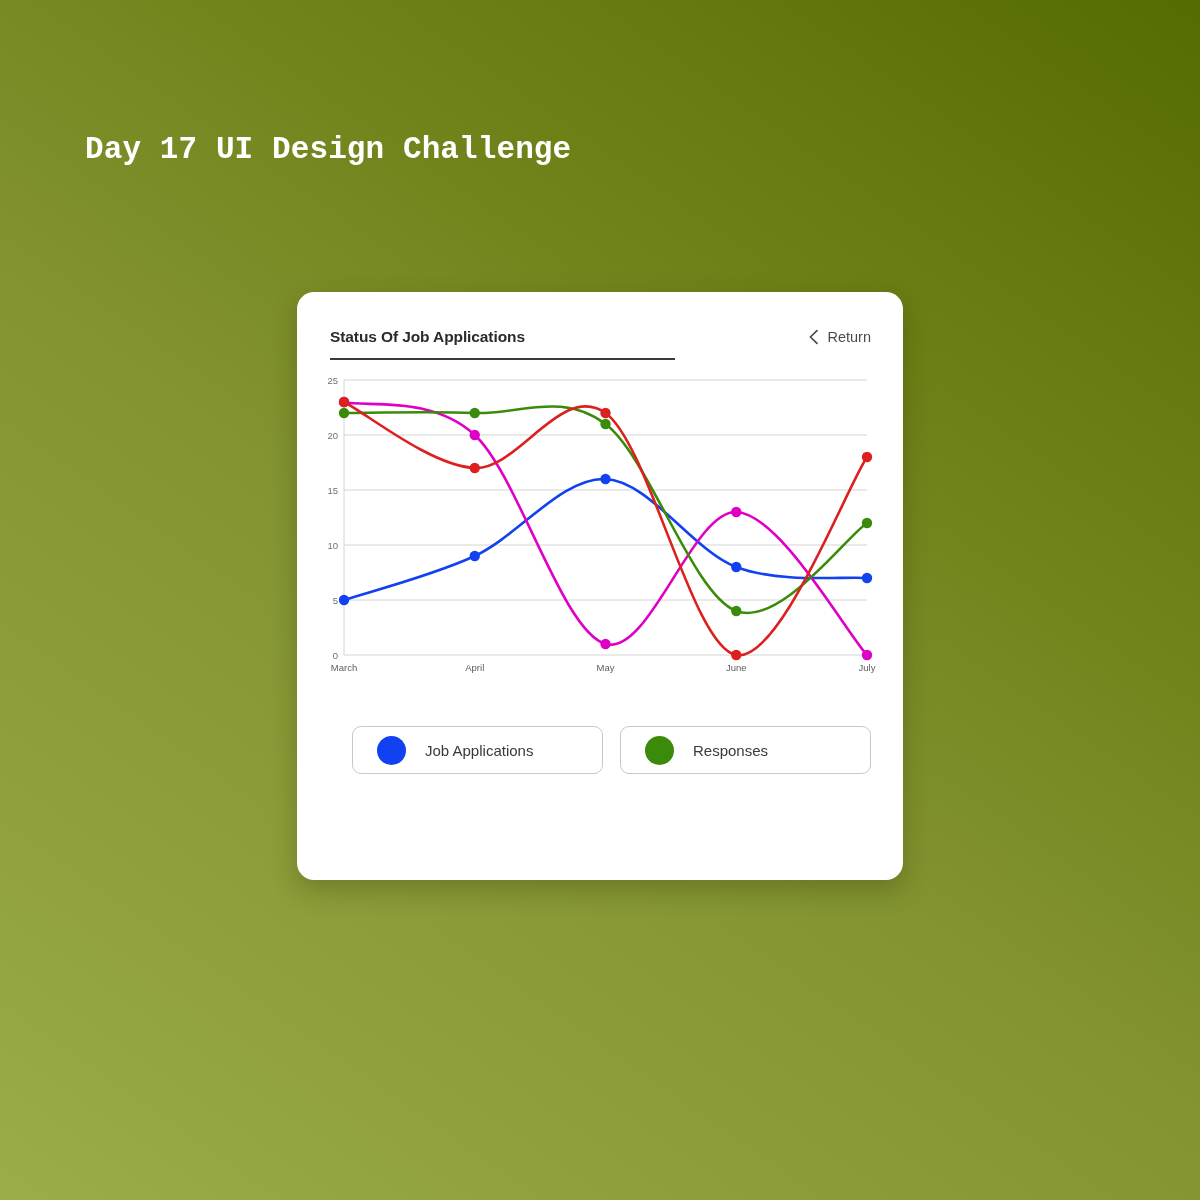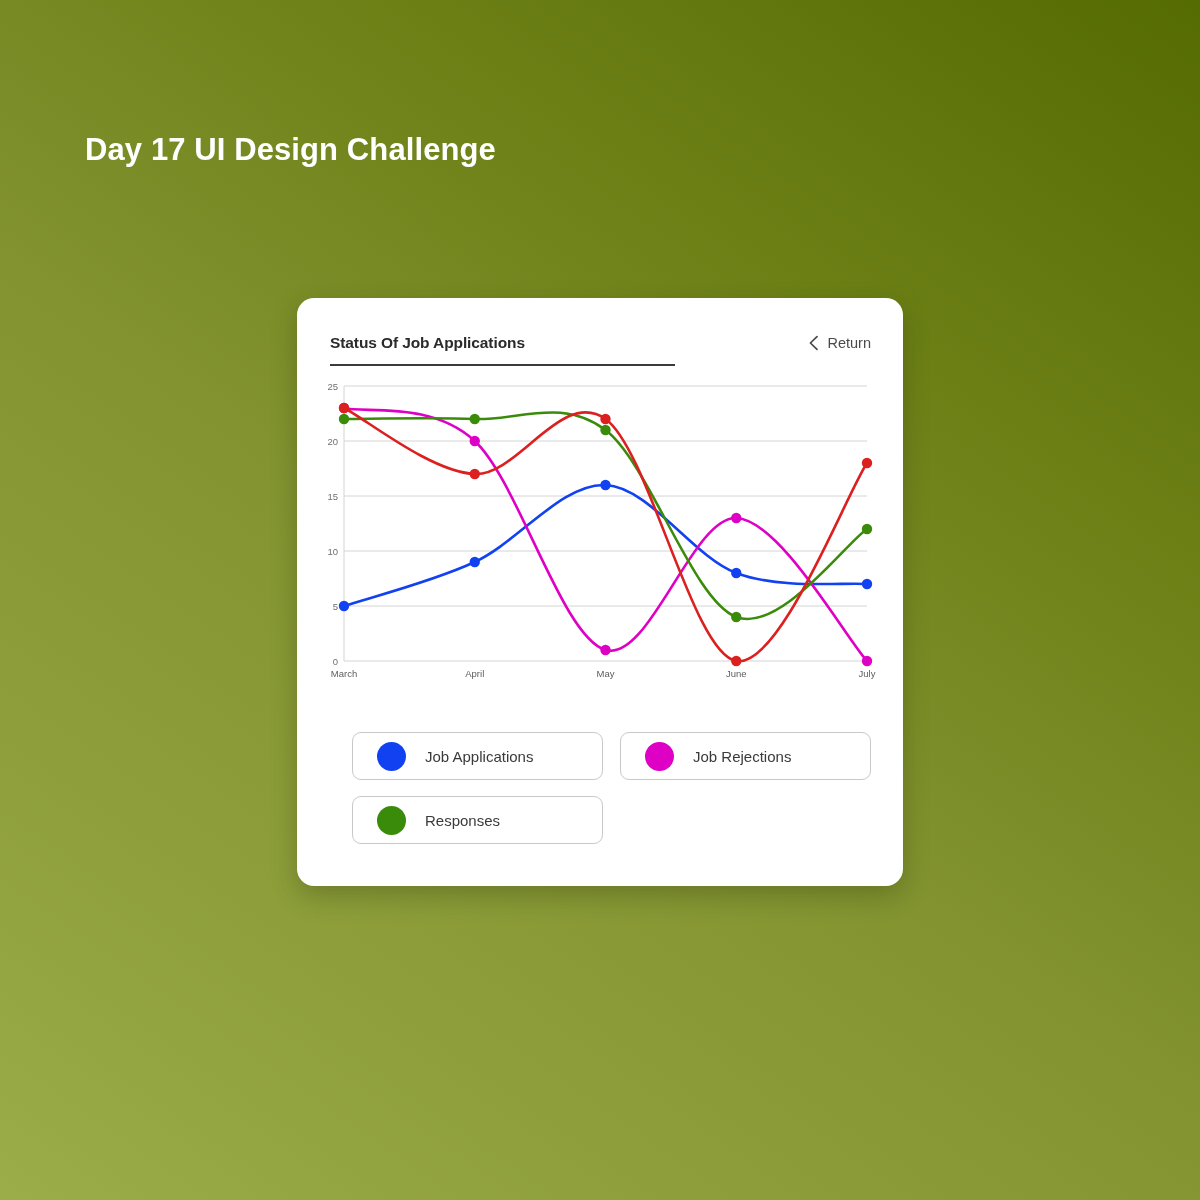--- a/index.html
+++ b/index.html
@@ -15,33 +15,33 @@
     font-family: "Liberation Sans", sans-serif;
     background: linear-gradient(35deg, #9aad48 0%, #8e9f3b 22%, #829330 46%, #6c8016 72%, #556c02 100%);
     position: relative;
   }
 
   
   .page-title {
     position: absolute;
     left: 85px;
     top: 132px;
-    font-family: Liberation Sans, sans-serif;
+    font-family: Liberation Mono, monospace;
     font-weight: 700;
     font-size: 31px;
     letter-spacing: 0.1px;
     color: #ffffff;
     white-space: nowrap;
   }
 
   
   .card {
     position: absolute;
     left: 297px;
-    top: 298px;
+    top: 292px;
     width: 606px;
     height: 588px;
     background: #ffffff;
     border-radius: 17px;
     box-shadow: 0 10px 26px rgba(30, 40, 0, 0.26);
   }
 
   .card-head {
     position: absolute;
     left: 0; right: 0; top: 0;
@@ -227,22 +227,18 @@
         </g>
       </svg>
   </div>
 
   <div class="legend" id="legend">
       <div class="legend-item">
         <span class="legend-dot" style="background: rgb(17, 65, 240);"></span>
         <span class="legend-label">Job Applications</span>
       </div>
       <div class="legend-item">
-        <span class="legend-dot" style="background: rgb(223, 0, 198);"></span>
-        <span class="legend-label">Job Rejections</span>
-      </div>
-      <div class="legend-item">
         <span class="legend-dot" style="background: rgb(58, 139, 10);"></span>
         <span class="legend-label">Responses</span>
       </div>
     </div>
 
 </div>
 
 </body></html>

